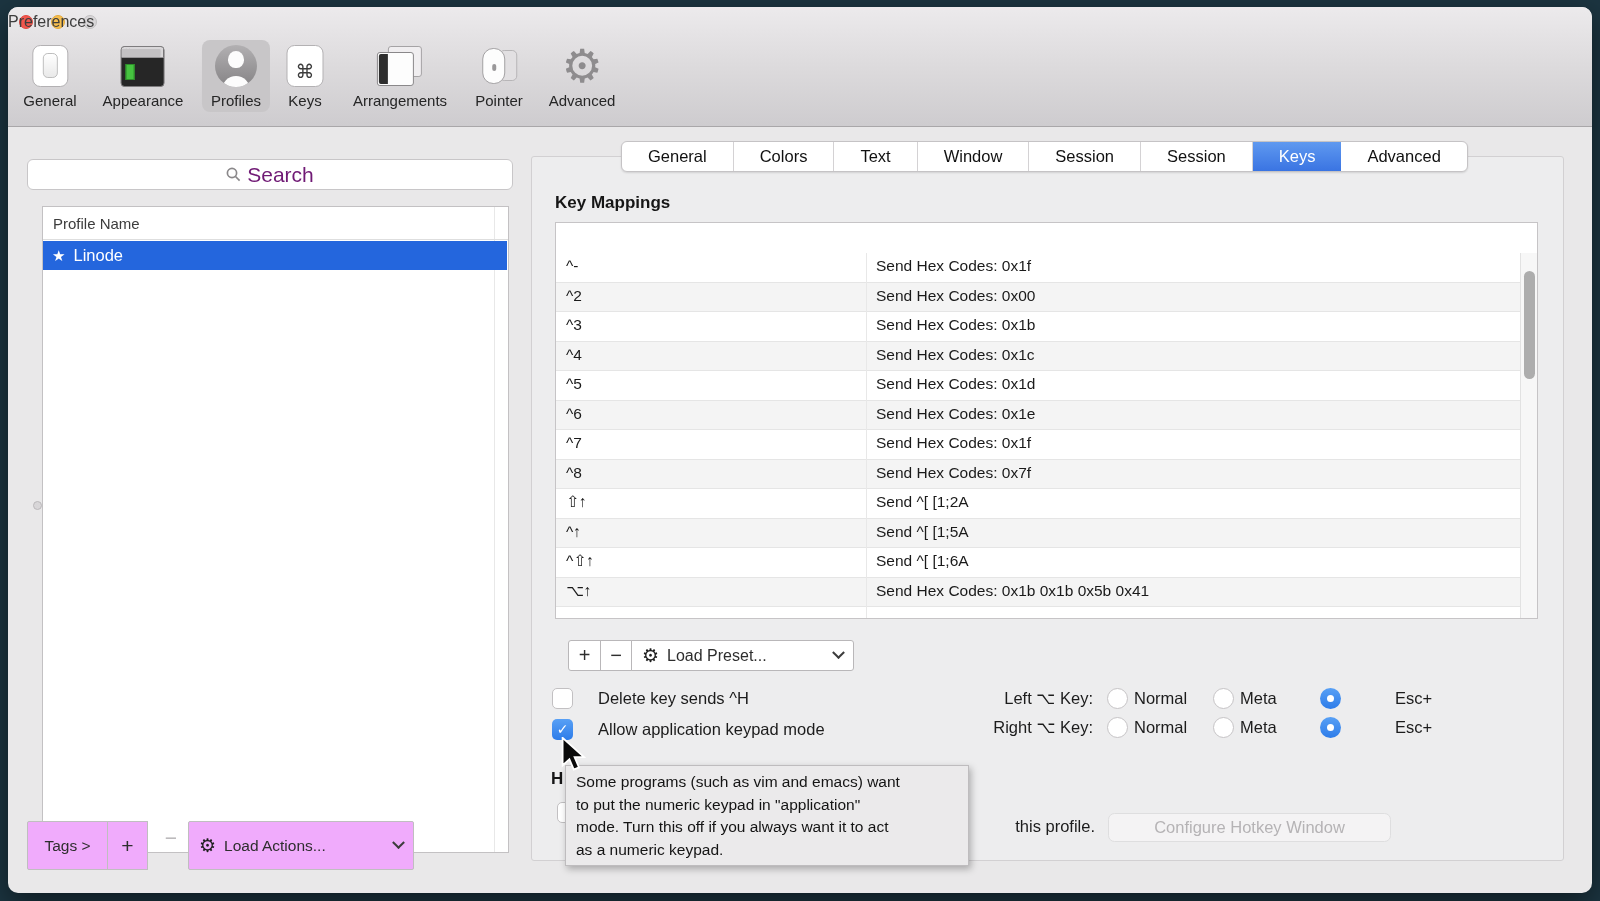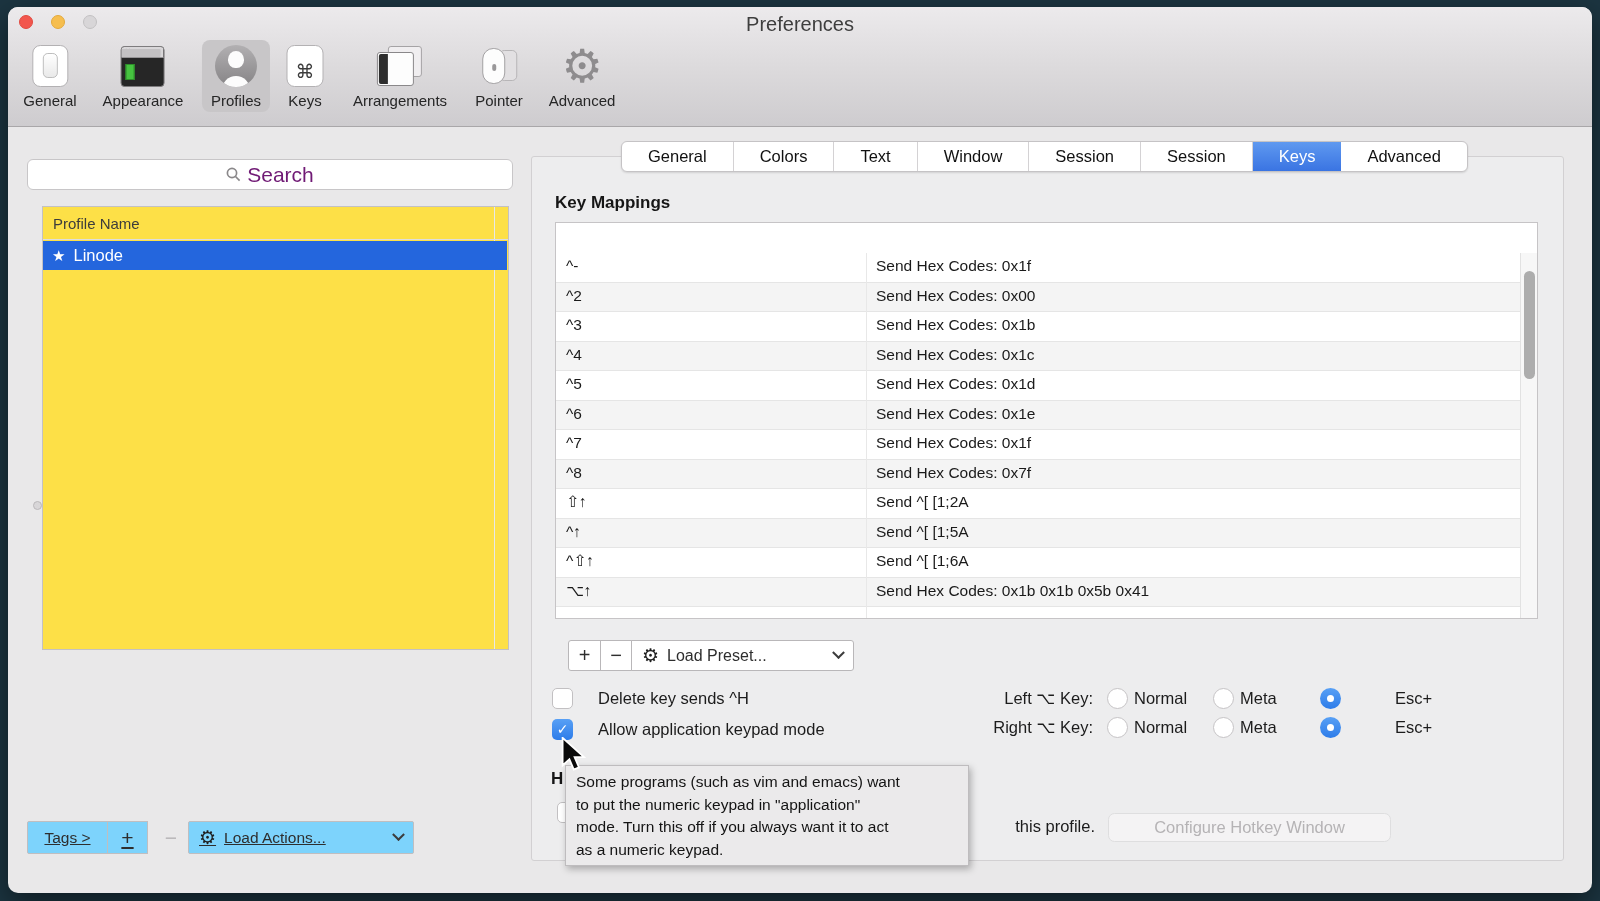--- a/index.html
+++ b/index.html
@@ -20,22 +20,22 @@
   .header {
     position:absolute; left:0; top:0; right:0; height:120px;
     background:linear-gradient(#eceaec, #dbd9db 55%, #cecccf);
     border-bottom:1px solid #a9a7a9;
   }
   .traffic { position:absolute; top:8px; width:14px; height:14px; border-radius:50%; }
   .t-red    { left:11px;  background:#f2564d; border:1px solid #e04a41; }
   .t-yellow { left:43px;  background:#f6be4f; border:1px solid #e3a93c; }
   .t-gray   { left:75px;  background:#d8d6d8; border:1px solid #c2c0c2; }
   .win-title {
-    position:absolute; top:6px; left:0; right:0; text-align:center;
-    font-size:20px; color:#3e3e3e;
+    position:absolute; top:6px; left:0; right:0; 
+    font-size:16px; color:#3e3e3e;
   }
   .titem {
     position:absolute; top:33px; transform:translateX(-50%);
     display:flex; flex-direction:column; align-items:center; gap:4px;
     padding:4px 9px 3px; border-radius:8px;
   }
   .titem.selected { background:#c8c6c8; }
   .titem .tlabel { font-size:15px; color:#262626; white-space:nowrap; }
   .ticon { height:44px; display:flex; align-items:center; justify-content:center; }
   
@@ -68,38 +68,38 @@
   .icon-advanced { font-family:"DejaVu Sans",sans-serif; font-size:46px; color:#8e8c8e; line-height:42px; }
 
   
   .search-box {
     position:absolute; left:19px; top:152px; width:486px; height:31px;
     background:#fff; border:1px solid #c8c6c8; border-radius:6px;
     display:flex; align-items:center; justify-content:center; gap:6px;
   }
   .search-box .ph { font-size:21px; color:#701a75; }
   .list-box {
-    position:absolute; left:34px; top:199px; width:467px; height:444px;
-    background:#fde047; border:1px solid #c3c1c3;
+    position:absolute; left:34px; top:199px; width:467px; height:647px;
+    background:#ffffff; border:1px solid #c3c1c3;
   }
   .list-header { position:absolute; left:0; top:0; right:0; height:33px; border-bottom:1px solid #dedede; display:flex; align-items:center; }
   .list-header .colname { padding-left:10px; font-size:15px; color:#3c3c3c; }
   .list-vsep { position:absolute; top:0; bottom:0; right:13px; width:1px; background:#e8e8e8; }
   .profile-row {
     position:absolute; left:0; right:1px; top:34px; height:29px;
     background:#2466dd; color:#fff; display:flex; align-items:center; gap:8px; padding-left:9px;
   }
   .profile-row .star { font-family:"DejaVu Sans",sans-serif; font-size:15px; }
   .profile-row .pname { font-size:16.5px; font-weight:500; }
   .split-dot { position:absolute; left:25px; top:494px; width:9px; height:9px; border-radius:50%; background:#d8d6d8; border:1px solid #bab8ba; }
 
   .bottom-bar { position:absolute; left:19px; top:814px; height:33px; }
   .bbtn {
-    position:absolute; top:0; height:33px; background:#7dd3fc; border:1px solid #c0bec0;
-    display:flex; align-items:center; justify-content:center; font-size:15.5px; color:#2e2e2e;text-decoration:underline;
+    position:absolute; top:0; height:49px; background:#f0abfc; border:1px solid #c0bec0;
+    display:flex; align-items:center; justify-content:center; font-size:15.5px; color:#2e2e2e;
   }
   .bb-tags { left:0; width:81px; border-radius:2px 0 0 2px; }
   .bb-plus { left:80px; width:41px; font-size:21px; font-weight:300; }
   .bb-minus { position:absolute; left:129px; top:0; width:30px; height:33px; display:flex; align-items:center; justify-content:center; font-size:21px; color:#b9b7b9; }
   .bb-other { left:161px; width:226px; border-radius:2px; justify-content:flex-start; gap:8px; padding:0 10px; }
   .gear { font-family:"DejaVu Sans",sans-serif; font-size:19px; color:#1e1e1e; line-height:1; }
   .chev { width:9px; height:9px; border-right:2px solid #3c3c3c; border-bottom:2px solid #3c3c3c; transform:rotate(45deg) translate(-2px,-2px); margin-left:auto; }
 
   
   .pane {

